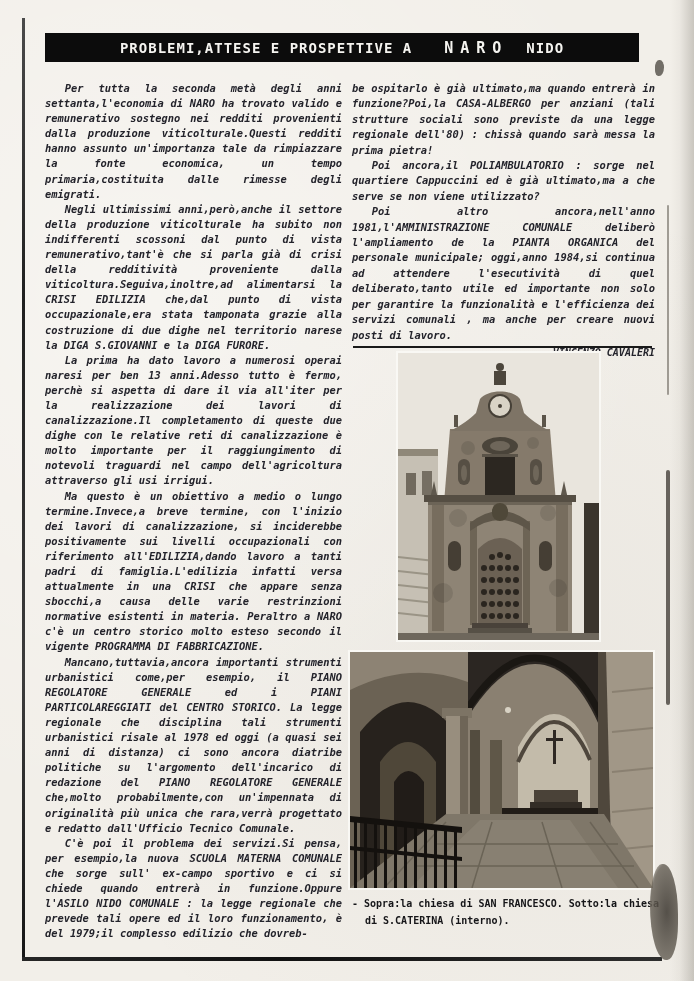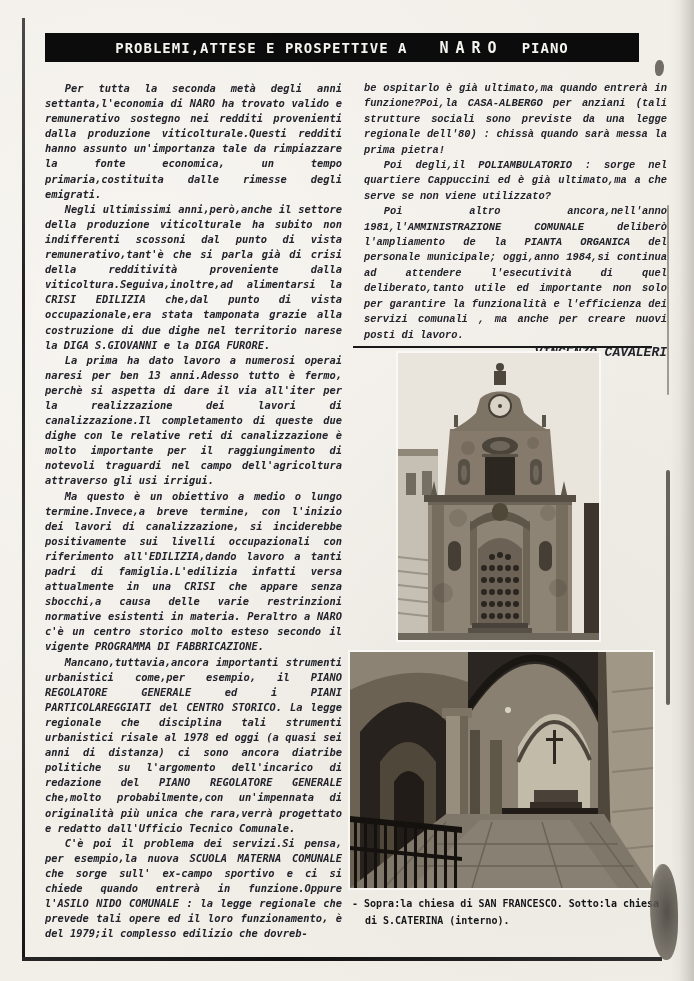--- a/index.html
+++ b/index.html
@@ -21,22 +21,22 @@
     position:absolute;left:45px;top:33px;width:594px;height:29px;
     background:#0c0c0c;display:flex;align-items:center;justify-content:center;gap:18px;
     color:#f5f4f0;font-weight:bold;font-size:14px;letter-spacing:1px;white-space:nowrap;
   }
   .header-bar .naro{font-size:15px;letter-spacing:7px;margin-left:14px;}
   .col{position:absolute;top:81px;font-style:italic;font-weight:bold;
     font-size:10.4px;line-height:15.1px;}
   .col p{margin:0;text-align:justify;text-indent:1.9em;}
   .col p.no-indent{text-indent:0;}
   .left-col{left:45px;width:297px;height:868px;overflow:hidden;}
-  .right-col{left:364px;width:303px;line-height:15.4px;font-family:Liberation Mono, monospace;}
-  .author{margin-top:2px;text-align:right;font-style:italic;font-weight:bold;font-size:13px;}
+  .right-col{left:352px;width:303px;line-height:15.4px;}
+  .author{margin-top:2px;text-align:right;font-style:italic;font-weight:bold;font-size:10px;}
   .author-rule{position:absolute;left:353px;top:346px;width:299px;height:2px;background:#191919;}
   .photo{position:absolute;box-shadow:0 0 0 2px #f9f8f4;}
   .photo svg{display:block;}
   .photo1{left:398px;top:353px;width:201px;height:287px;}
   .photo2{left:350px;top:652px;width:303px;height:236px;}
   .caption{
     position:absolute;left:352px;top:895px;width:302px;
     font-size:10px;font-weight:bold;line-height:17px;
     padding-left:13px;text-indent:-13px;color:#161619;
   }
@@ -54,35 +54,35 @@
 <body>
 
 <div class="page">
 
   <div class="left-rule"></div>
   <div class="bottom-rule"></div>
 
   <div class="header-bar">
     <span>PROBLEMI,ATTESE E PROSPETTIVE A</span>
     <span class="naro">NARO</span>
-    <span>PIANO</span>
+    <span>NIDO</span>
   </div>
 
   <div class="col left-col">
     <p>Per tutta la seconda metà degli anni settanta,l'economia di NARO ha trovato valido e remunerativo sostegno nei redditi provenienti dalla produzione viticolturale.Questi redditi hanno assunto un'importanza tale da rimpiazzare la fonte economica, un tempo primaria,costituita dalle rimesse degli emigrati.</p>
     <p>Negli ultimissimi anni,però,anche il settore della produzione viticolturale ha subito non indifferenti scossoni dal punto di vista remunerativo,tant'è che si parla già di crisi della redditività proveniente dalla viticoltura.Seguiva,inoltre,ad alimentarsi la CRISI EDILIZIA che,dal punto di vista occupazionale,era stata tamponata grazie alla costruzione di due dighe nel territorio narese la DIGA S.GIOVANNI e la DIGA FURORE.</p>
     <p>La prima ha dato lavoro a numerosi operai naresi per ben 13 anni.Adesso tutto è fermo, perchè si aspetta di dare il via all'iter per la realizzazione dei lavori di canalizzazione.Il completamento di queste due dighe con le relative reti di canalizzazione è molto importante per il raggiungimento di notevoli traguardi nel campo dell'agricoltura attraverso gli usi irrigui.</p>
     <p>Ma questo è un obiettivo a medio o lungo termine.Invece,a breve termine, con l'inizio dei lavori di canalizzazione, si inciderebbe positivamente sui livelli occupazionali con riferimento all'EDILIZIA,dando lavoro a tanti padri di famiglia.L'edilizia infatti versa attualmente in una CRISI che appare senza sbocchi,a causa delle varie restrinzioni normative esistenti in materia. Peraltro a NARO c'è un centro storico molto esteso secondo il vigente PROGRAMMA DI FABBRICAZIONE.</p>
     <p>Mancano,tuttavia,ancora importanti strumenti urbanistici come,per esempio, il PIANO REGOLATORE GENERALE ed i PIANI PARTICOLAREGGIATI del CENTRO STORICO. La legge regionale che disciplina tali strumenti urbanistici risale al 1978 ed oggi (a quasi sei anni di distanza) ci sono ancora diatribe politiche su l'argomento dell'incarico di redazione del PIANO REGOLATORE GENERALE che,molto probabilmente,con un'impennata di originalità più unica che rara,verrà progettato e redatto dall'Ufficio Tecnico Comunale.</p>
     <p>C'è poi il problema dei servizi.Si pensa, per esempio,la nuova SCUOLA MATERNA COMUNALE che sorge sull' ex-campo sportivo e ci si chiede quando entrerà in funzione.Oppure l'ASILO NIDO COMUNALE : la legge regionale che prevede tali opere ed il loro funzionamento, è del 1979;il complesso edilizio che dovreb-</p>
   </div>
 
   <div class="col right-col">
     <p class="no-indent">be ospitarlo è già ultimato,ma quando entrerà in funzione?Poi,la CASA-ALBERGO per anziani (tali strutture sociali sono previste da una legge regionale dell'80) : chissà quando sarà messa la prima pietra!</p>
-    <p>Poi degli,il POLIAMBULATORIO : sorge nel quartiere Cappuccini ed è già ultimato,ma a che serve se non viene utilizzato?</p>
+    <p>Poi ancora,il POLIAMBULATORIO : sorge nel quartiere Cappuccini ed è già ultimato,ma a che serve se non viene utilizzato?</p>
     <p>Poi altro ancora,nell'anno 1981,l'AMMINISTRAZIONE COMUNALE deliberò l'ampliamento de la PIANTA ORGANICA del personale municipale; oggi,anno 1984,si continua ad attendere l'esecutività di quel deliberato,tanto utile ed importante non solo per garantire la funzionalità e l'efficienza dei servizi comunali , ma anche per creare nuovi posti di lavoro.</p>
     <div class="author">VINCENZO CAVALERI</div>
   </div>
 
   <div class="author-rule"></div>
 
   <div class="photo photo1">
     <svg width="201" height="287" viewBox="0 0 201 287" preserveAspectRatio="none">
       <rect width="201" height="287" fill="#e9e5dd"></rect>
 

